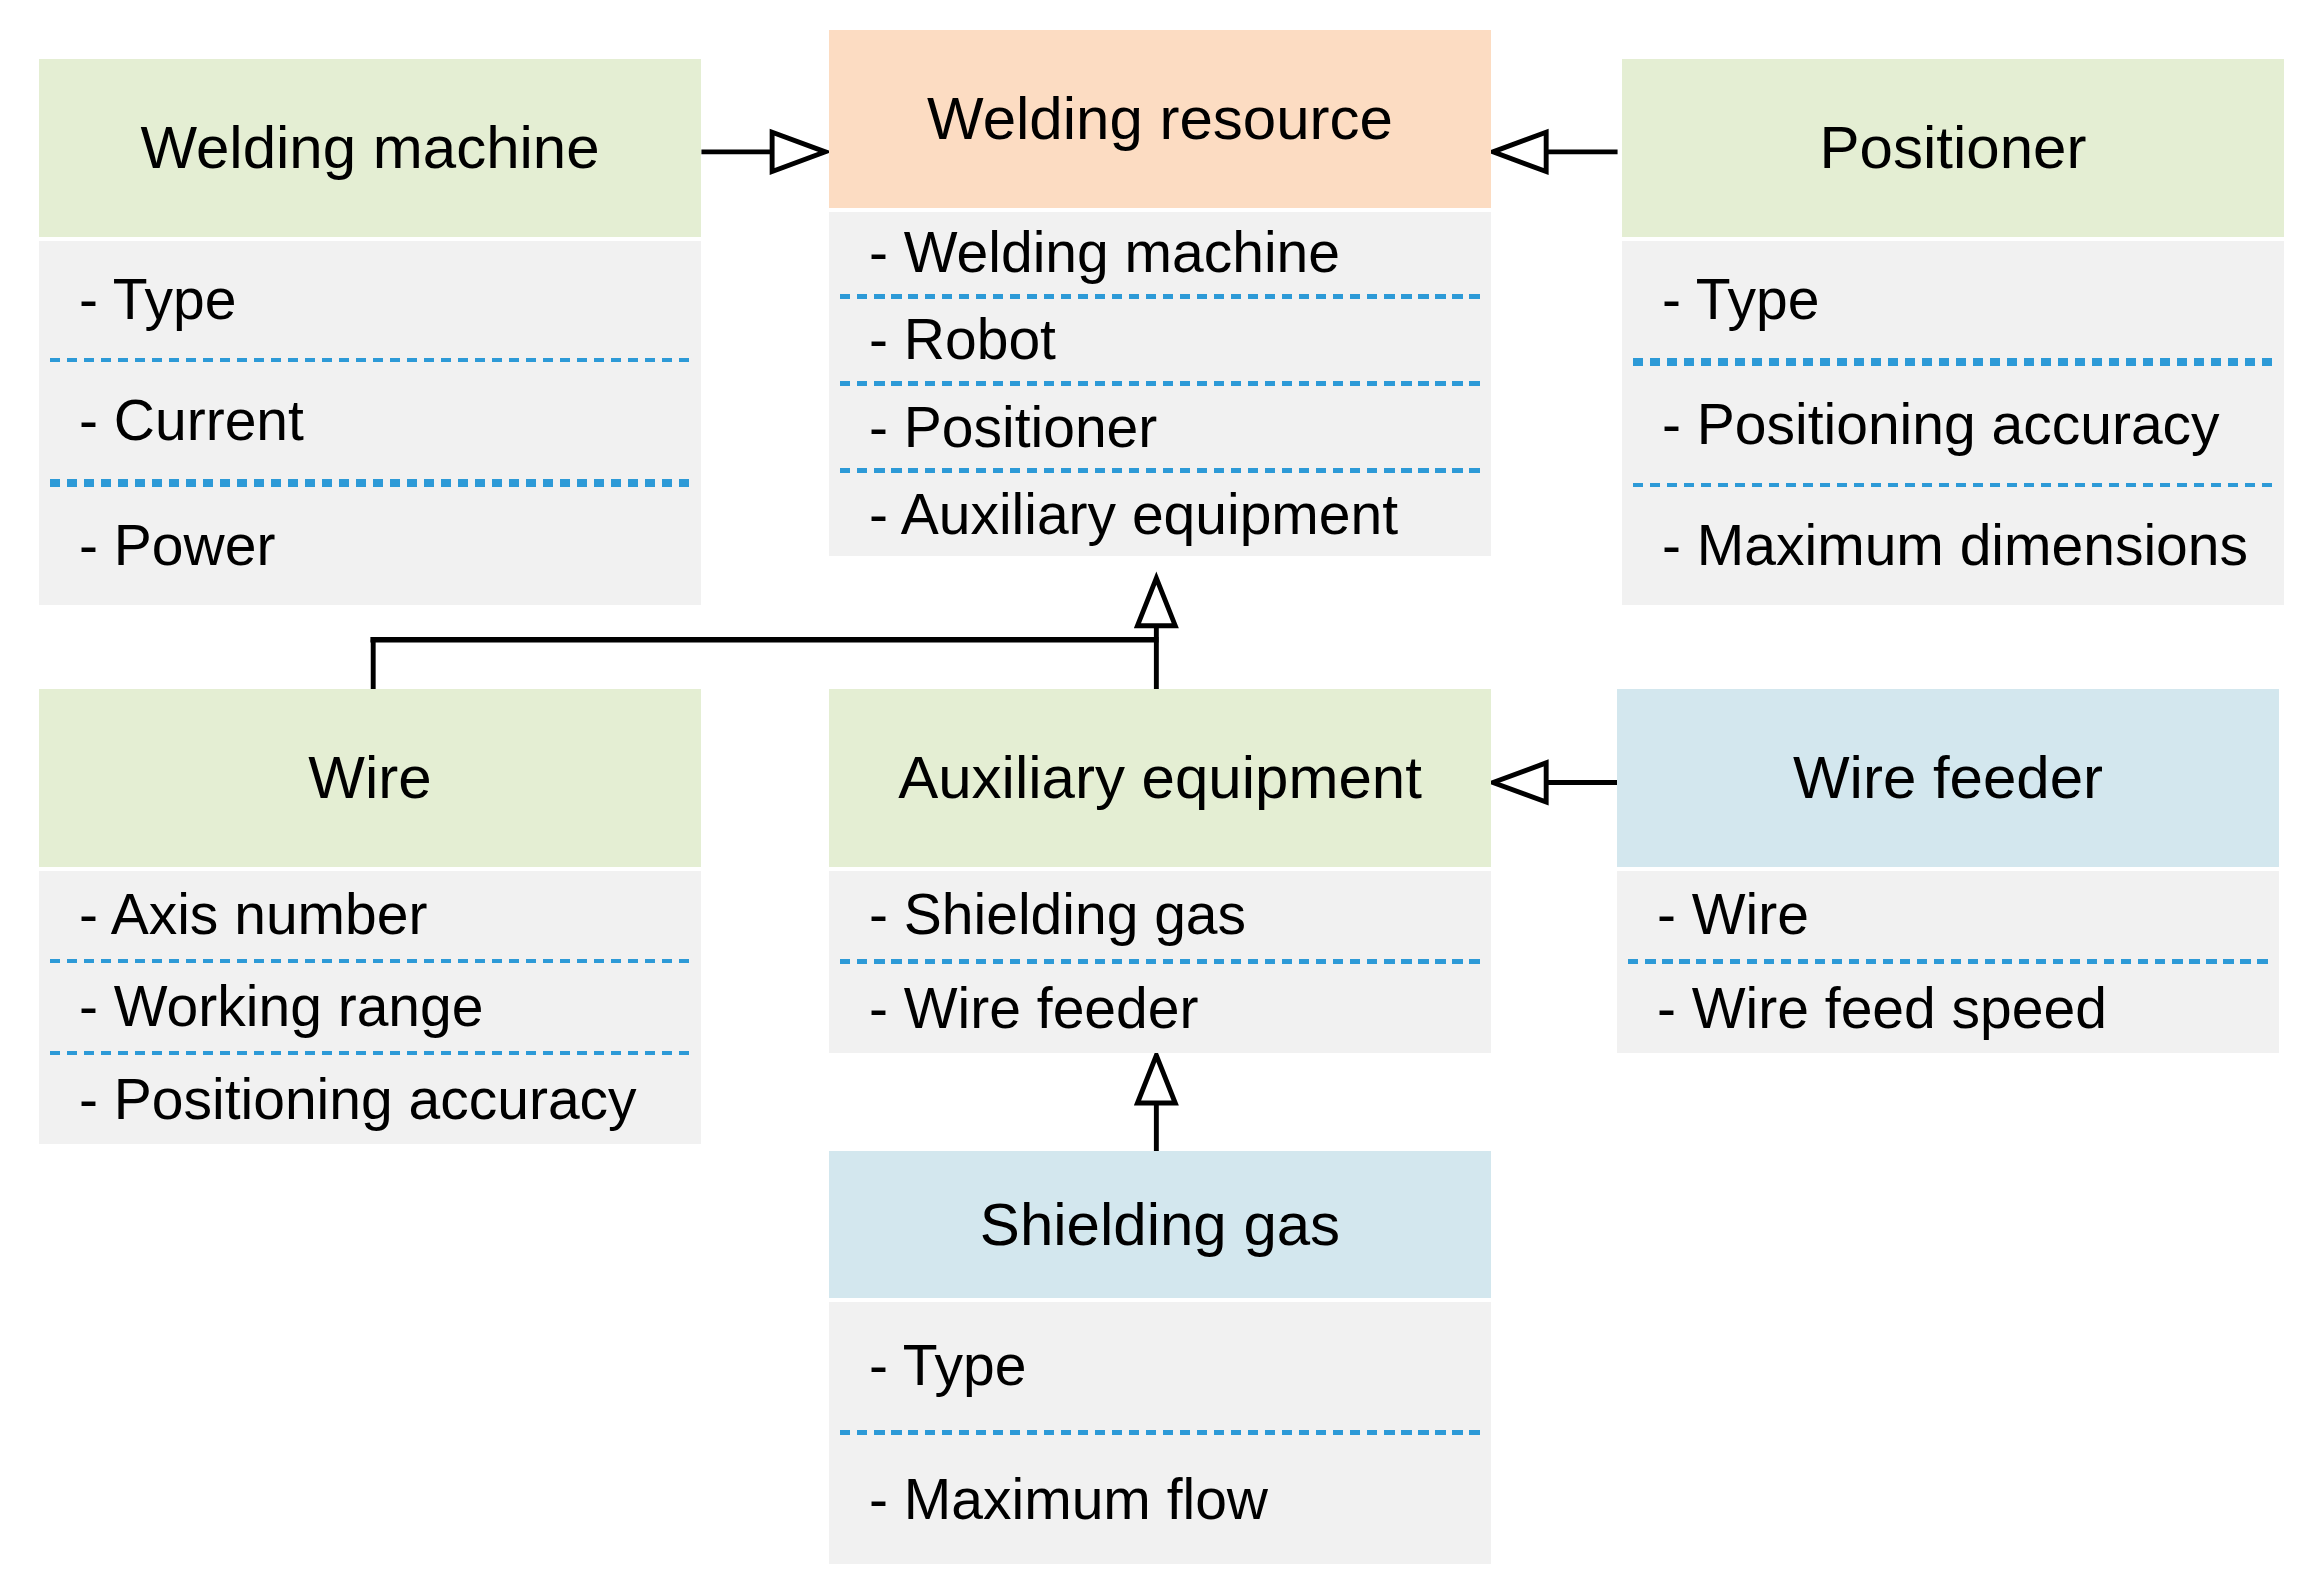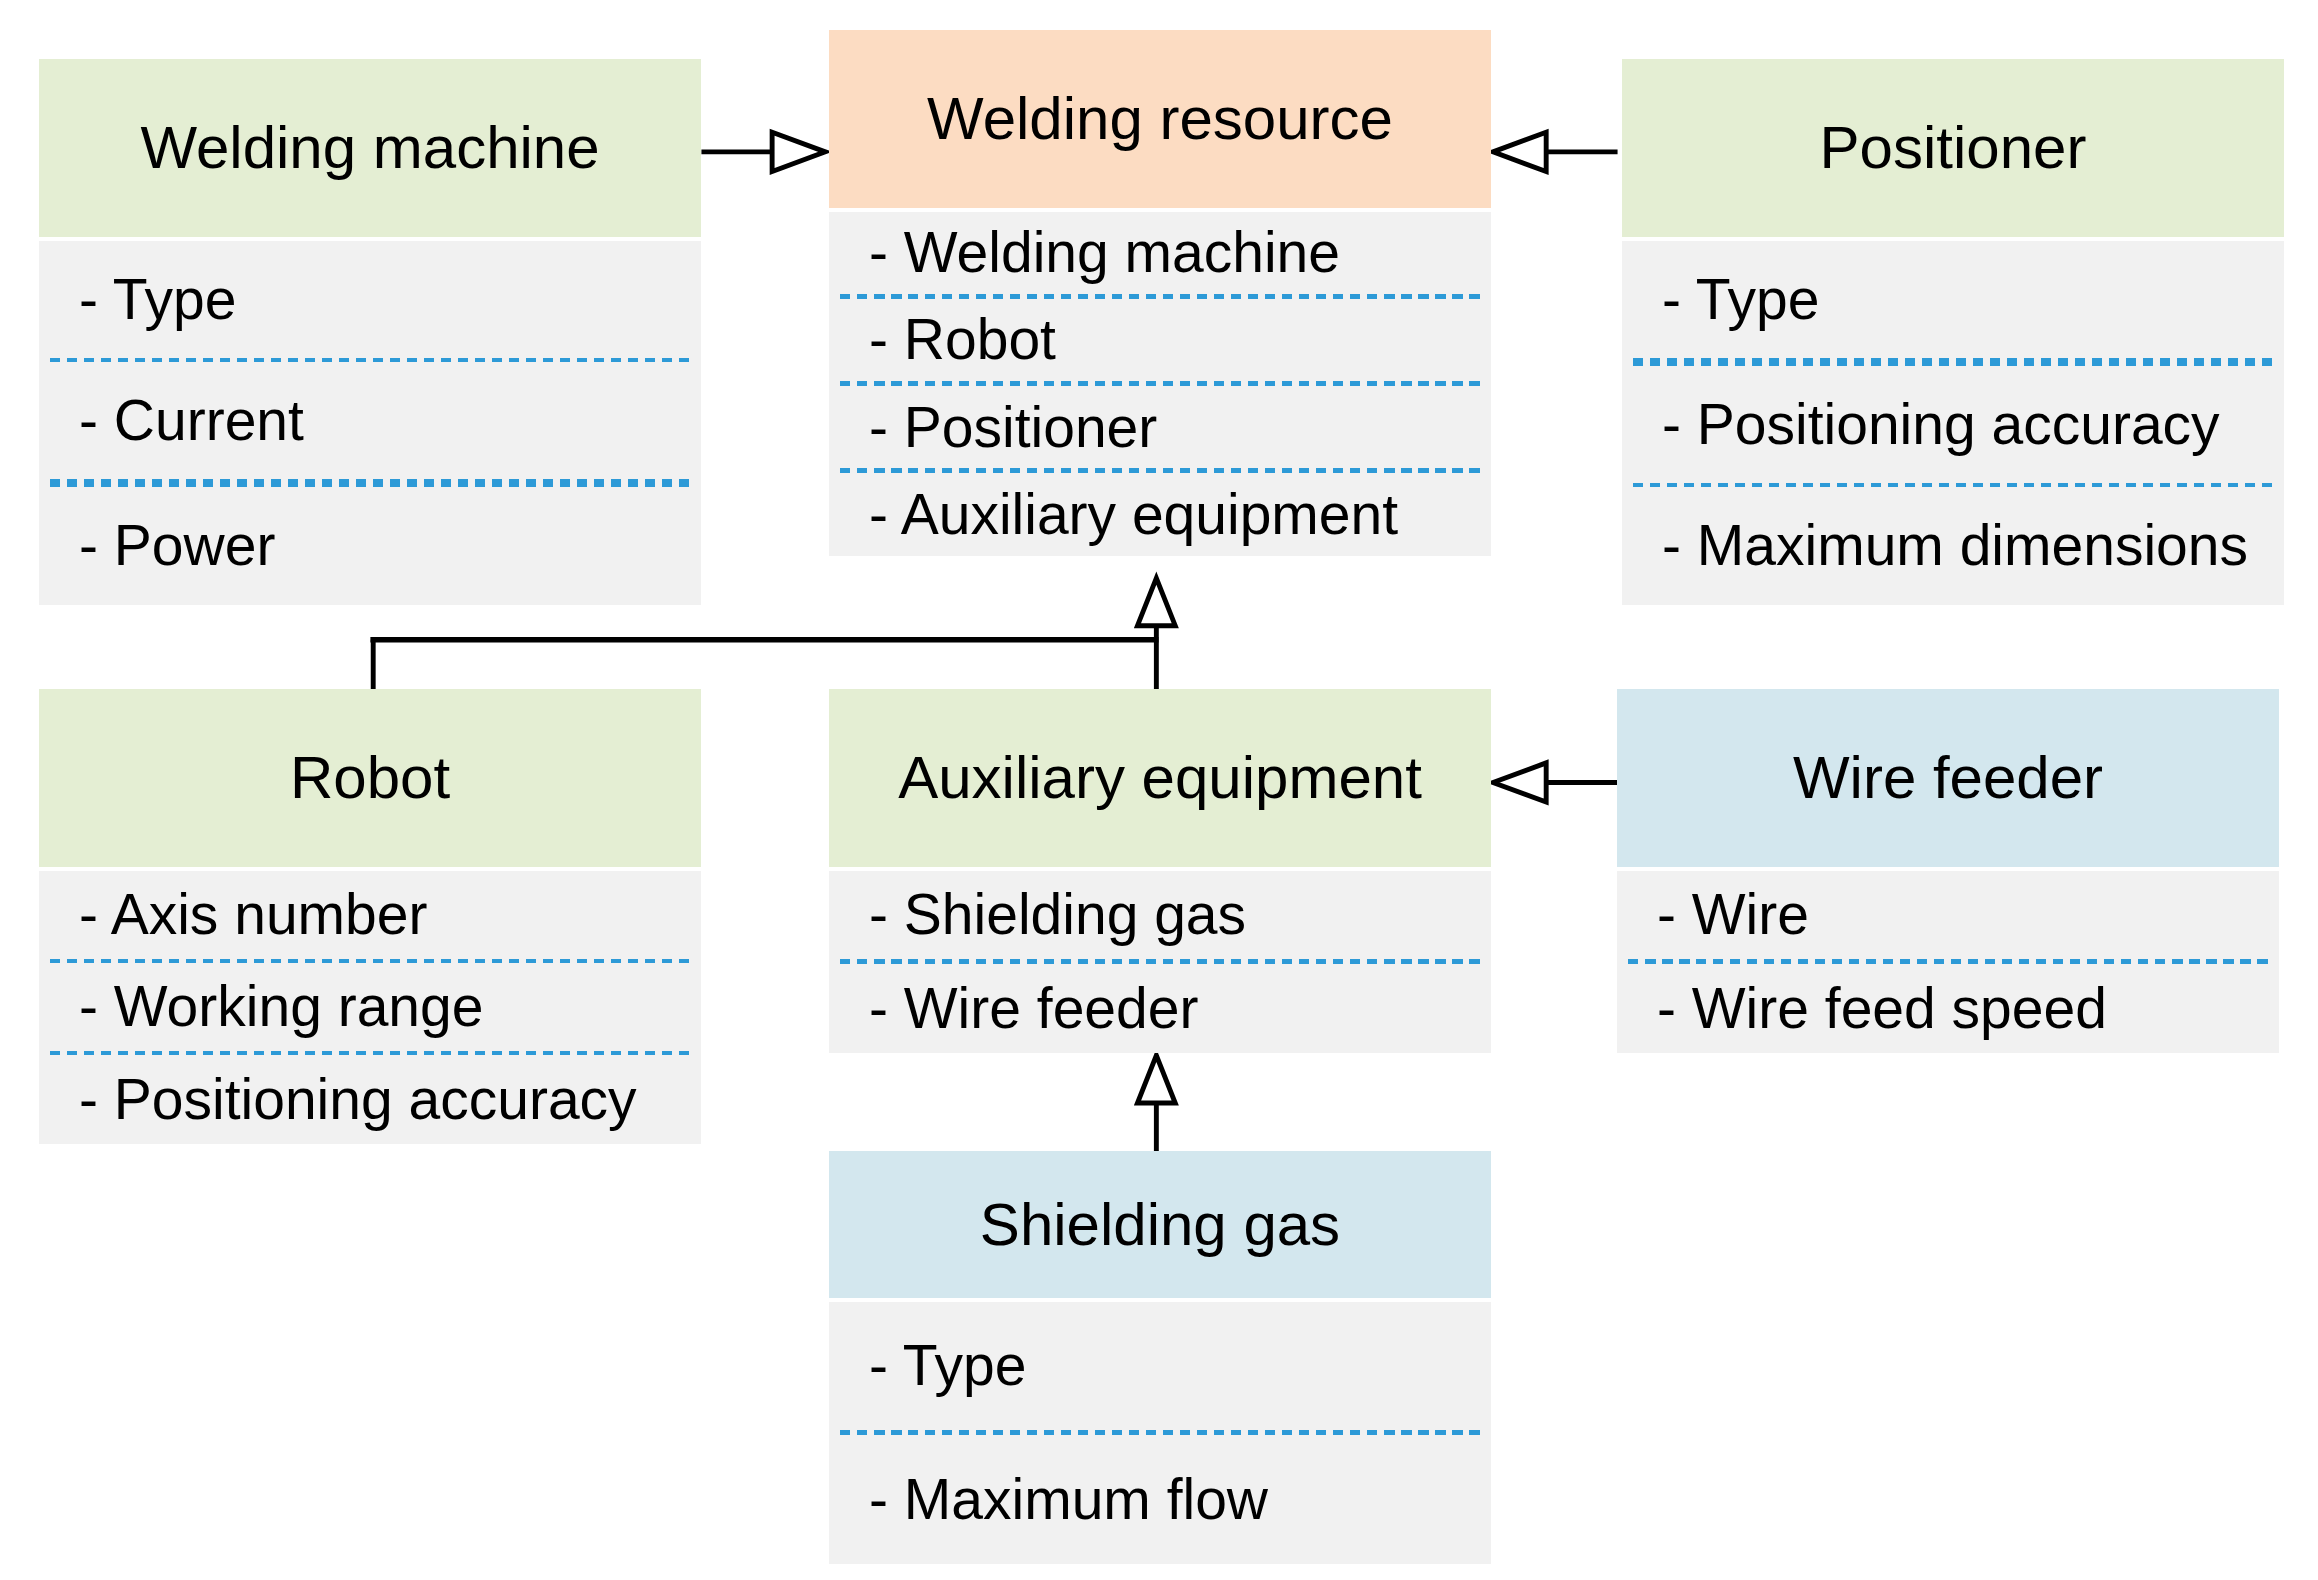--- a/index.html
+++ b/index.html
@@ -154,21 +154,21 @@
         </div>
       <div class="sep"></div>
       <div class="row">
           <span>- Maximum dimensions</span>
         </div>
     </div>
   </div>
 
   <div class="box" style="left:39px; top:689px; width:662px;">
     <div class="hdr green" style="height:178px;">
-      <span class="title">Robot</span>
+      <span class="title">Wire</span>
     </div>
     <div class="bd" style="height:273px;">
       <div class="row">
           <span>- Axis number</span>
         </div>
       <div class="sep"></div>
       <div class="row">
           <span>- Working range</span>
         </div>
       <div class="sep"></div>

